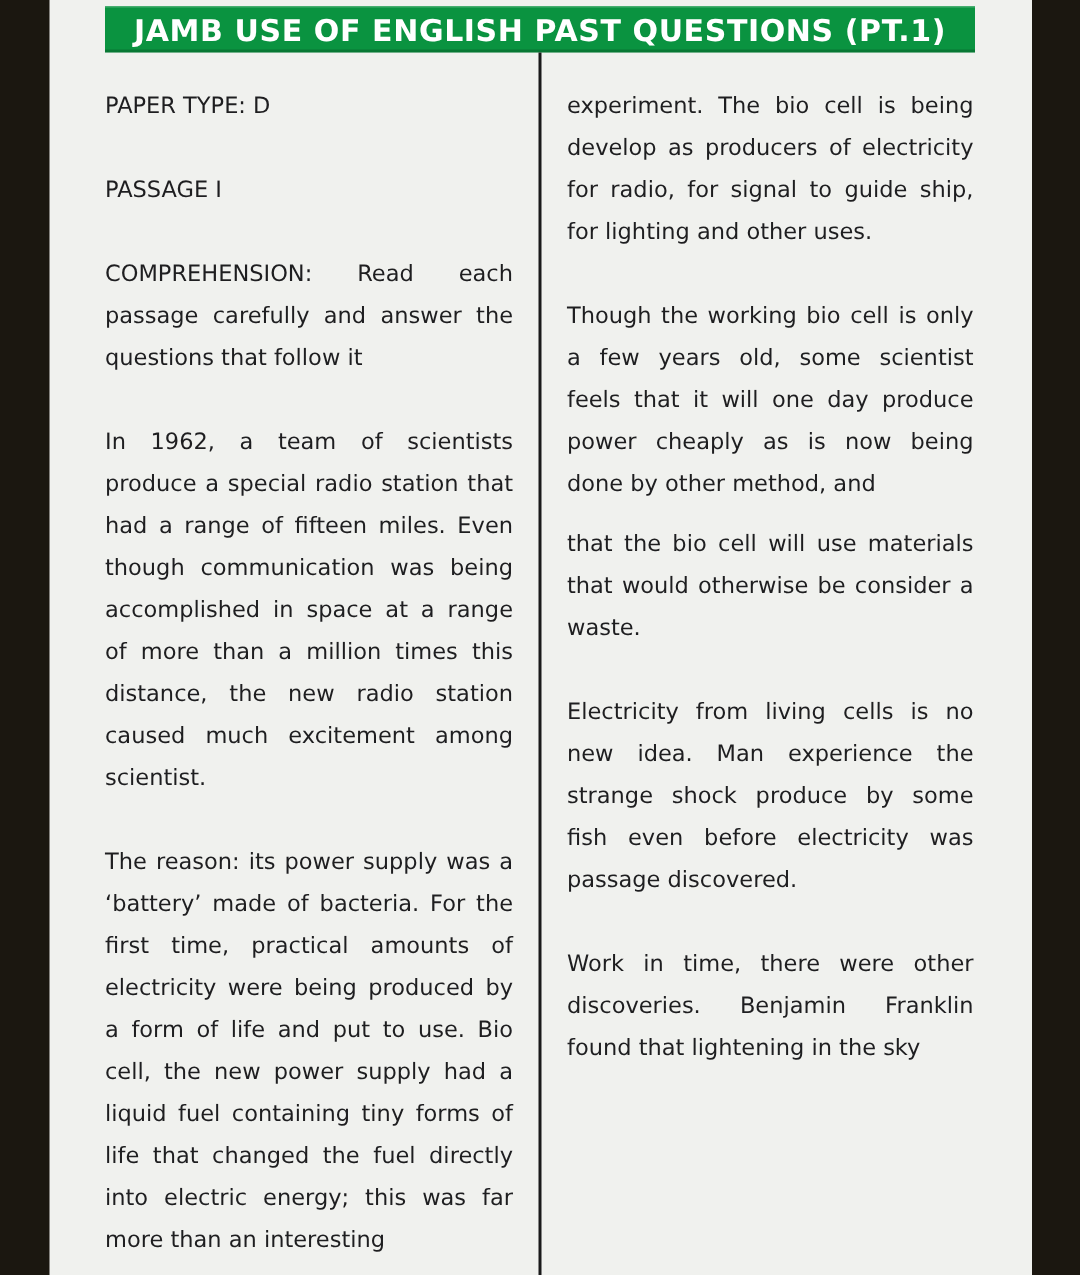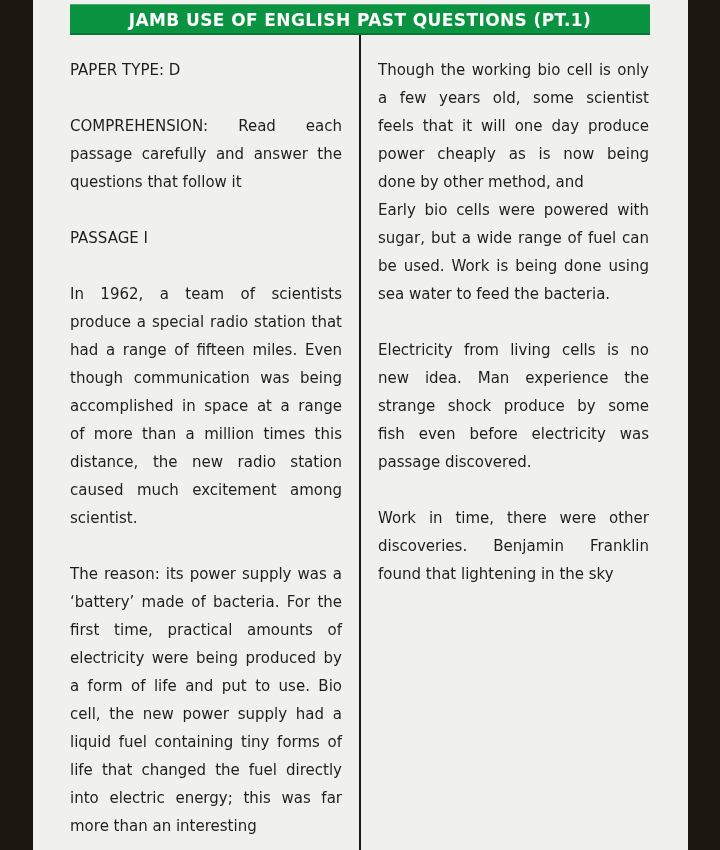--- a/index.html
+++ b/index.html
@@ -30,21 +30,21 @@
     width: 580px;
     height: 31px;
     background: #0a9340;
     box-shadow: inset 0 -2px 0 rgba(0,0,0,0.18), inset 0 1px 0 rgba(255,255,255,0.25);
     display: flex;
     align-items: center;
     justify-content: center;
   }
   .banner-title {
     color: #ffffff;
-    font-size: 17px;
+    font-size: 20px;
     font-weight: bold;
     letter-spacing: 0.4px;
     white-space: nowrap;
   }
 
   .column-divider {
     position: absolute;
     left: 359px;
     top: 35px;
     width: 2px;
@@ -63,41 +63,42 @@
   .col.left-col  { left: 70px;  width: 272px; }
   .col.right-col { left: 378px; width: 271px; }
 
   .col p {
     margin: 0 0 28px 0;
   }
   .col p.bold {
     font-weight: normal;
   }
   .col p.joined {
-    margin-bottom: 0;
+    margin-bottom: 12px;
   }
 </style>
 </head>
 <body>
 
 <div class="side-bar left"></div>
 <div class="side-bar right"></div>
 
 <div class="banner">
   <span class="banner-title">JAMB USE OF ENGLISH PAST QUESTIONS (PT.1)</span>
 </div>
 
 <div class="column-divider"></div>
 
 <div class="col left-col">
   <p class="bold">PAPER TYPE: D</p>
+  <p class="bold">PASSAGE I</p>
   <p class="bold">COMPREHENSION: Read each passage carefully and answer the questions that follow it</p>
-  <p class="bold">PASSAGE I</p>
   <p>In 1962, a team of scientists produce a special radio station that had a range of fifteen miles. Even though communication was being accomplished in space at a range of more than a million times this distance, the new radio station caused much excitement among scientist.</p>
   <p>The reason: its power supply was a ‘battery’ made of bacteria. For the first time, practical amounts of electricity were being produced by a form of life and put to use. Bio cell, the new power supply had a liquid fuel containing tiny forms of life that changed the fuel directly into electric energy; this was far more than an interesting</p>
 </div>
 
 <div class="col right-col">
+  <p>experiment. The bio cell is being develop as producers of electricity for radio, for signal to guide ship, for lighting and other uses.</p>
   <p class="joined">Though the working bio cell is only a few years old, some scientist feels that it will one day produce power cheaply as is now being done by other method, and</p>
-  <p>Early bio cells were powered with sugar, but a wide range of fuel can be used. Work is being done using sea water to feed the bacteria.</p>
+  <p>that the bio cell will use materials that would otherwise be consider a waste.</p>
   <p>Electricity from living cells is no new idea. Man experience the strange shock produce by some fish even before electricity was passage discovered.</p>
   <p>Work in time, there were other discoveries. Benjamin Franklin found that lightening in the sky</p>
 </div>
 
 </body></html>

